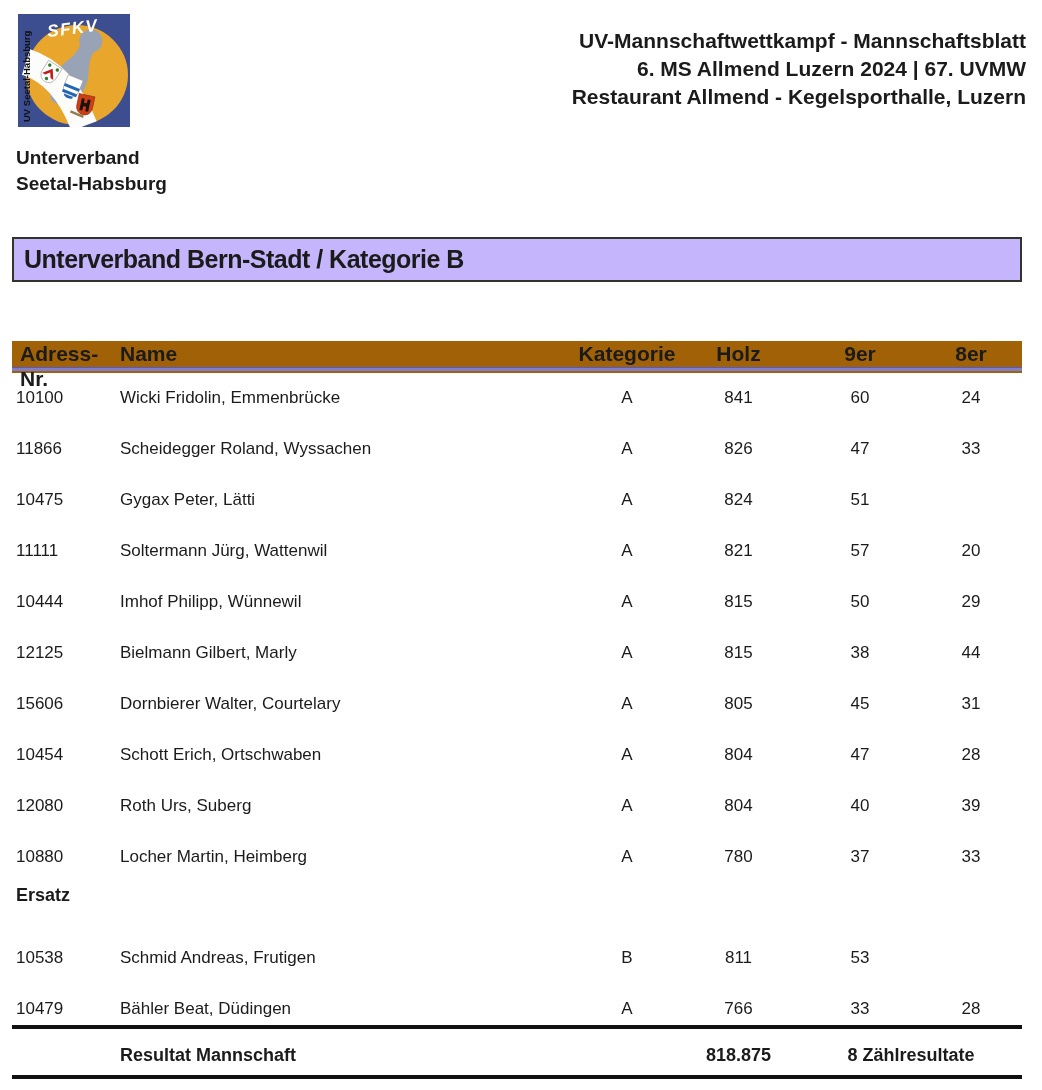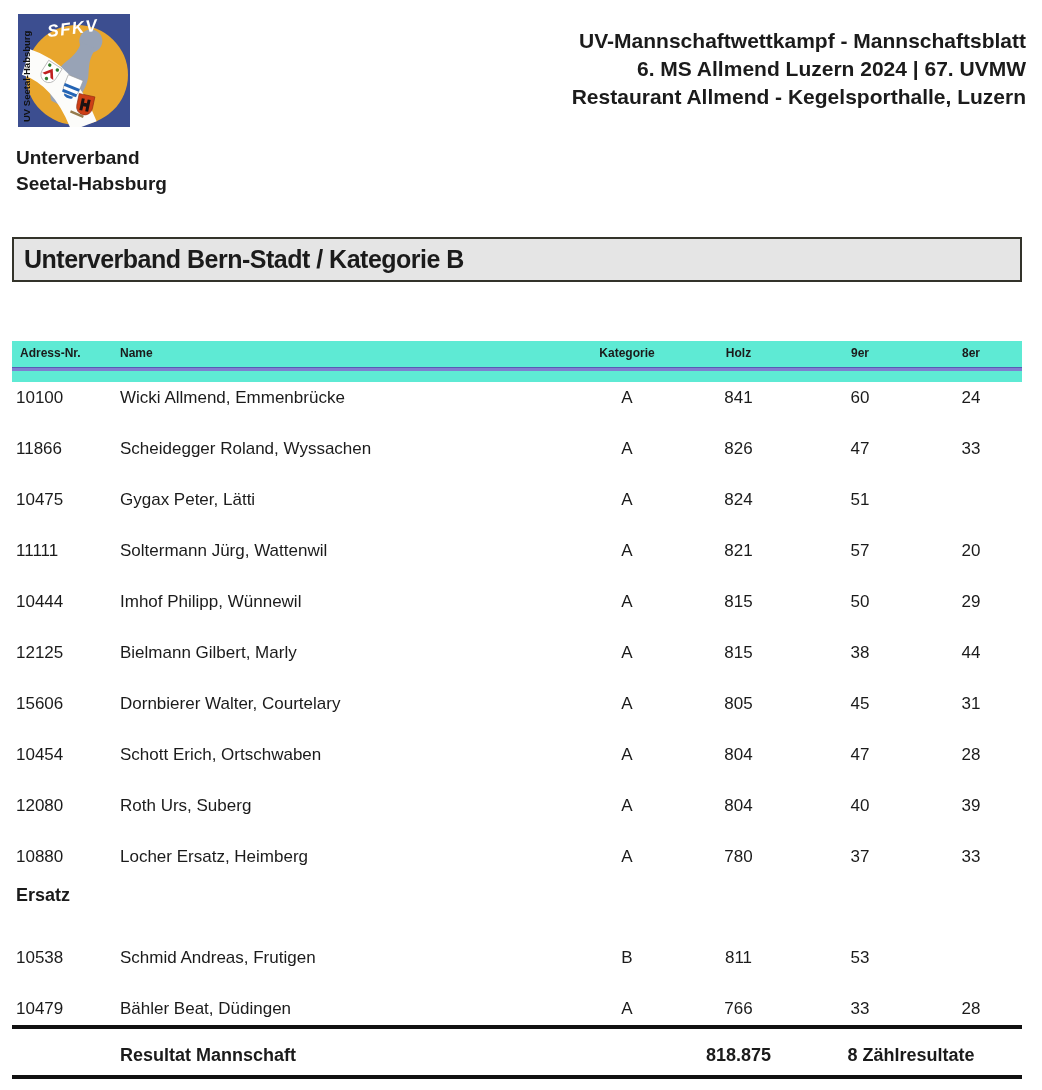--- a/index.html
+++ b/index.html
@@ -15,32 +15,32 @@
     font-size:21px;font-weight:bold;line-height:28px;white-space:nowrap;margin-left:40px;
   }
   
   .uv-block{
     position:absolute;left:16px;top:145px;
     font-size:19px;font-weight:bold;line-height:26px;
   }
   
   .banner{
     position:absolute;left:12px;top:237px;width:1010px;height:45px;
-    box-sizing:border-box;border:2px solid #33332a;background:#e5e5e5;
+    box-sizing:border-box;border:2px solid #33332a;background:#c4b5fd;
     display:flex;align-items:center;padding-left:10px;
     font-size:25px;font-weight:bold;letter-spacing:-0.5px;
   }
   
   .grid-row{
     display:grid;grid-template-columns:98px 467px 100px 123px 120px 102px;
     width:1010px;box-sizing:border-box;
   }
   .thead{
-    position:absolute;left:12px;top:341px;height:41px;background:#5eead4;
-    font-size:12px;font-weight:bold;line-height:25px;
+    position:absolute;left:12px;top:341px;height:32px;background:#a16207;
+    font-size:21px;font-weight:bold;line-height:25px;
   }
   .thead .col0{padding-left:8px;}
   .thead .col1{padding-left:10px;}
   .col2,.col3,.col4,.col5{text-align:center;}
   .accent-line{position:absolute;left:12px;top:367px;width:1010px;height:4px;background:#7e7ed0;border-top:1px solid #5a5ab4;box-sizing:border-box;}
   .rows{position:absolute;left:12px;width:1010px;}
   .main-rows{top:371px;}
   .ersatz-rows{top:931px;}
   .trow{height:51px;padding-top:17px;font-size:17px;line-height:20px;}
   .trow .col0{padding-left:4px;}
@@ -117,21 +117,21 @@
     <div class="col2">Kategorie</div>
     <div class="col3">Holz</div>
     <div class="col4">9er</div>
     <div class="col5">8er</div>
   </div>
   <div class="accent-line"></div>
 
   <div class="rows main-rows">
       <div class="trow grid-row">
         <div class="col0">10100</div>
-        <div class="col1">Wicki Allmend, Emmenbrücke</div>
+        <div class="col1">Wicki Fridolin, Emmenbrücke</div>
         <div class="col2">A</div>
         <div class="col3">841</div>
         <div class="col4">60</div>
         <div class="col5">24</div>
       </div>
       <div class="trow grid-row">
         <div class="col0">11866</div>
         <div class="col1">Scheidegger Roland, Wyssachen</div>
         <div class="col2">A</div>
         <div class="col3">826</div>
@@ -188,21 +188,21 @@
       <div class="trow grid-row">
         <div class="col0">12080</div>
         <div class="col1">Roth Urs, Suberg</div>
         <div class="col2">A</div>
         <div class="col3">804</div>
         <div class="col4">40</div>
         <div class="col5">39</div>
       </div>
       <div class="trow grid-row">
         <div class="col0">10880</div>
-        <div class="col1">Locher Ersatz, Heimberg</div>
+        <div class="col1">Locher Martin, Heimberg</div>
         <div class="col2">A</div>
         <div class="col3">780</div>
         <div class="col4">37</div>
         <div class="col5">33</div>
       </div>
     </div>
 
   <div class="ersatz-label">Ersatz</div>
   <div class="rows ersatz-rows">
       <div class="trow grid-row">

